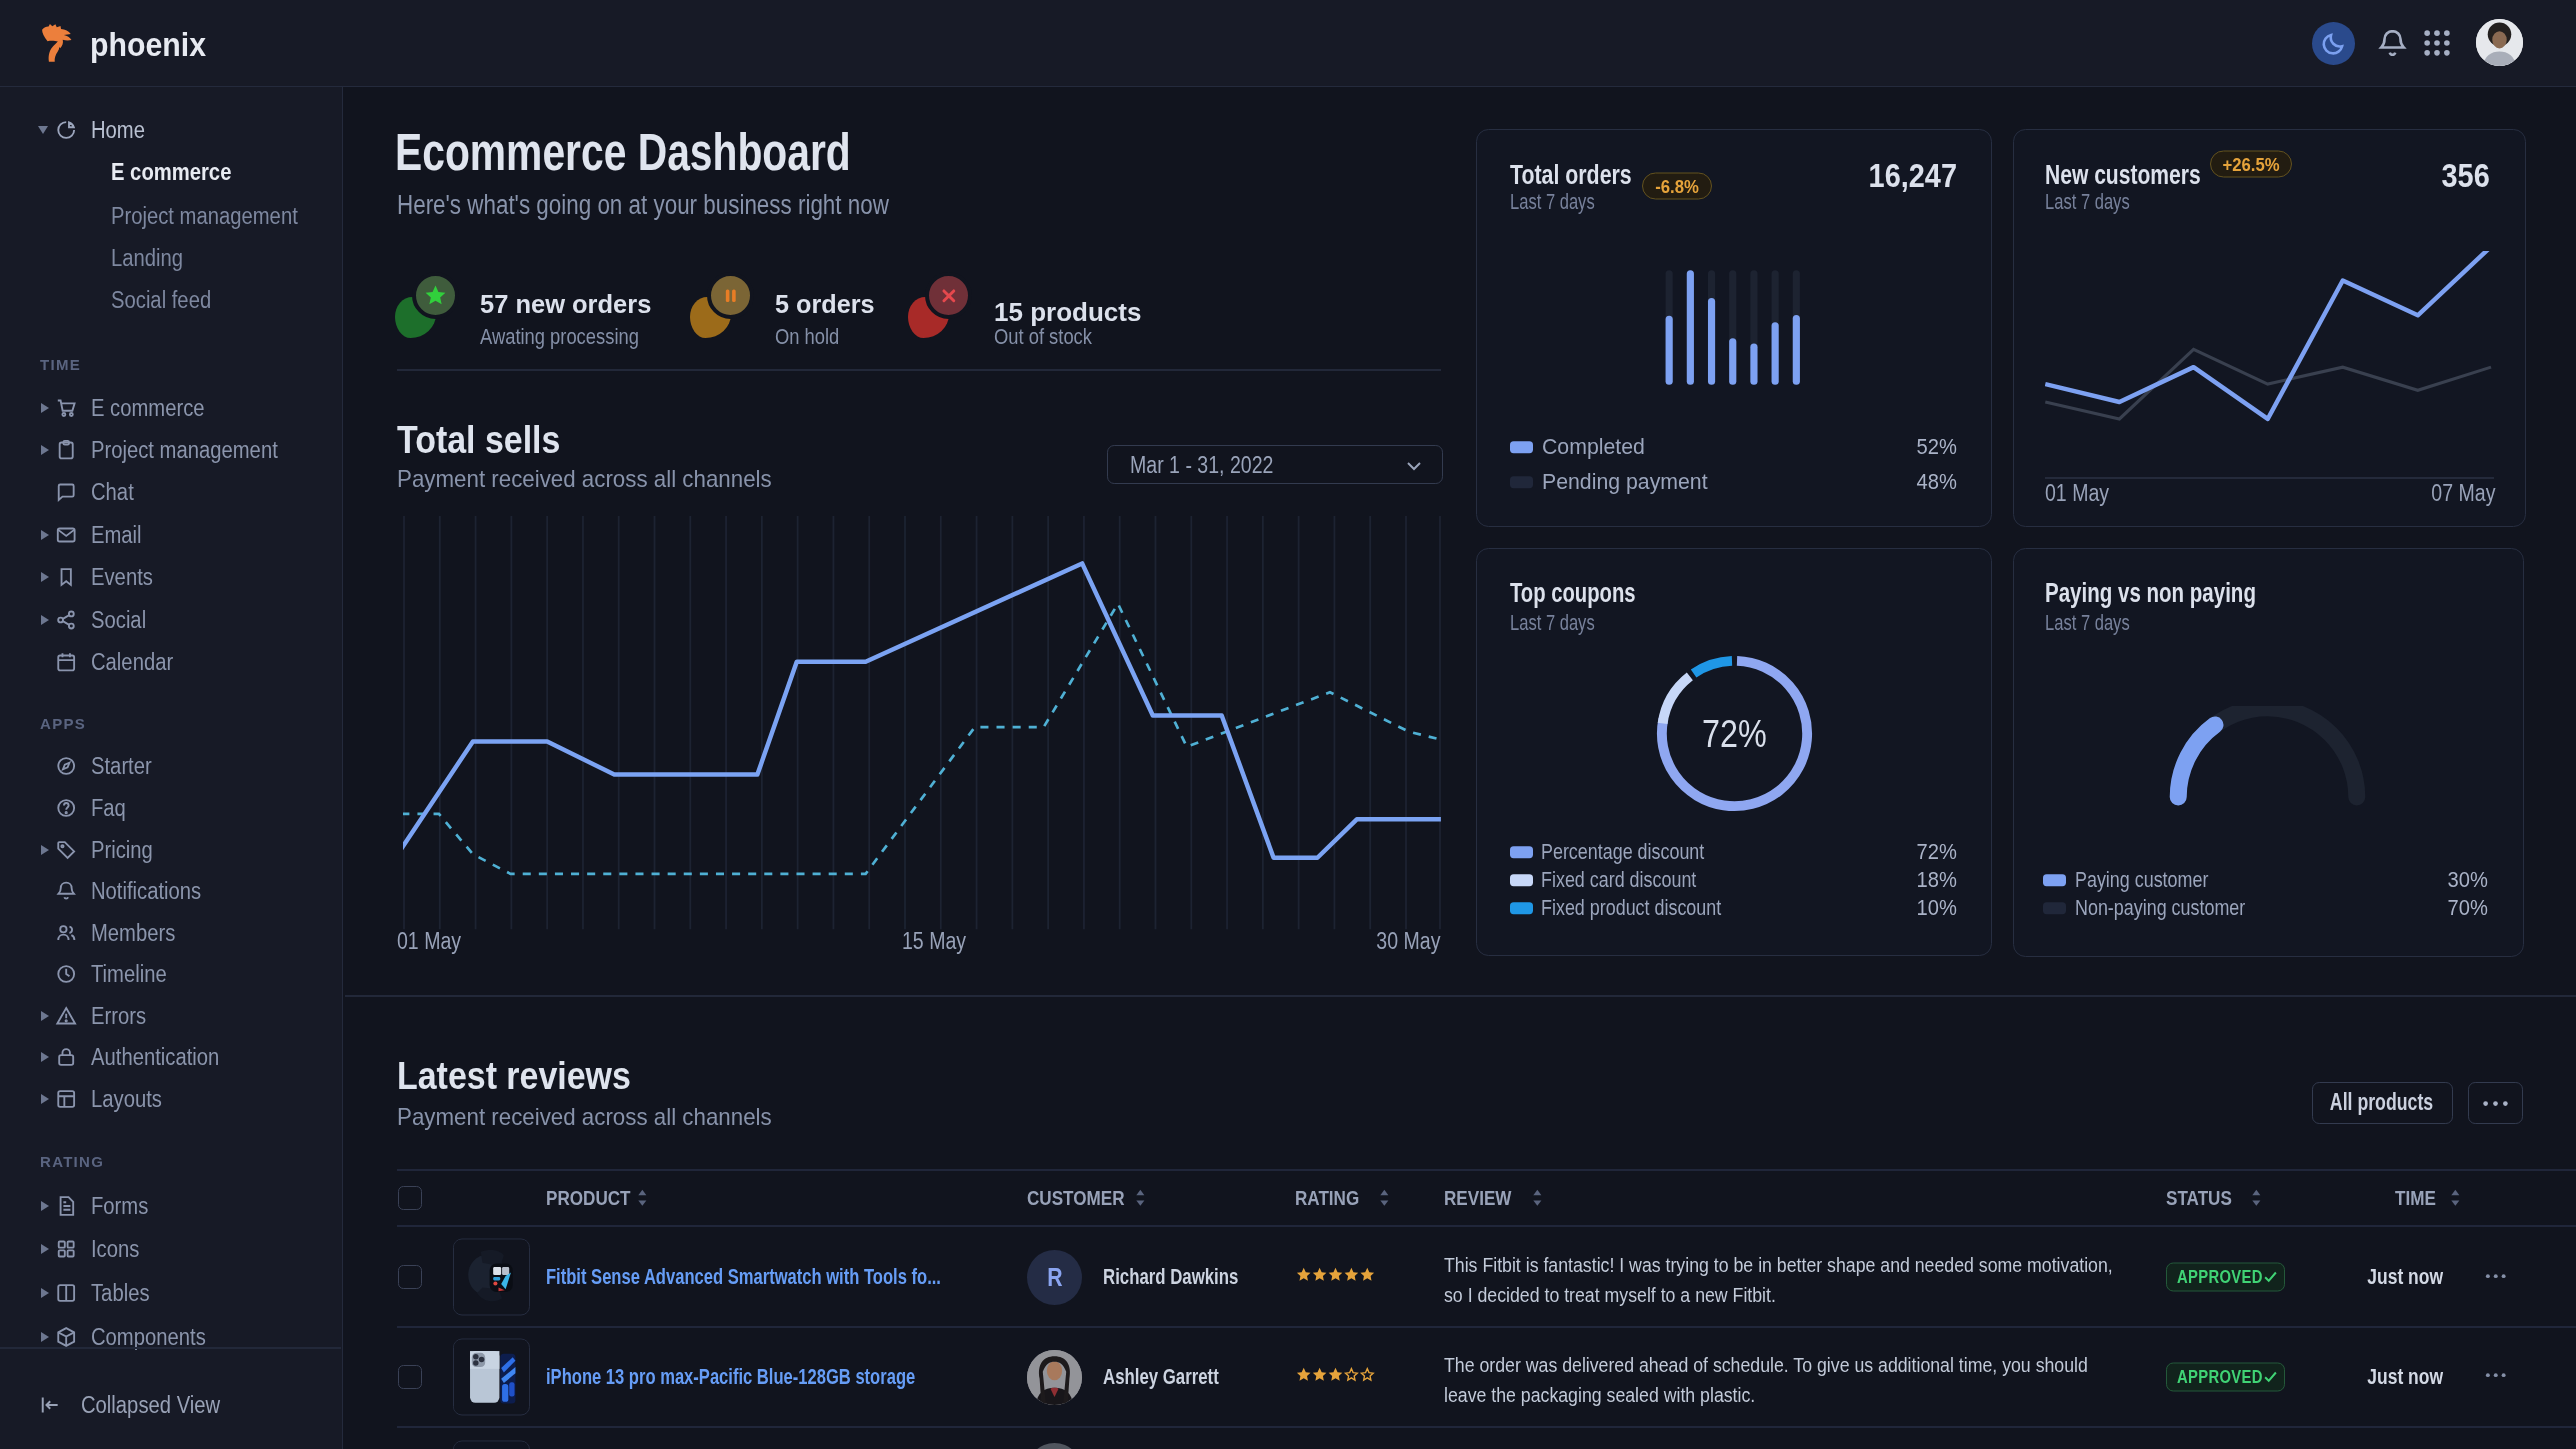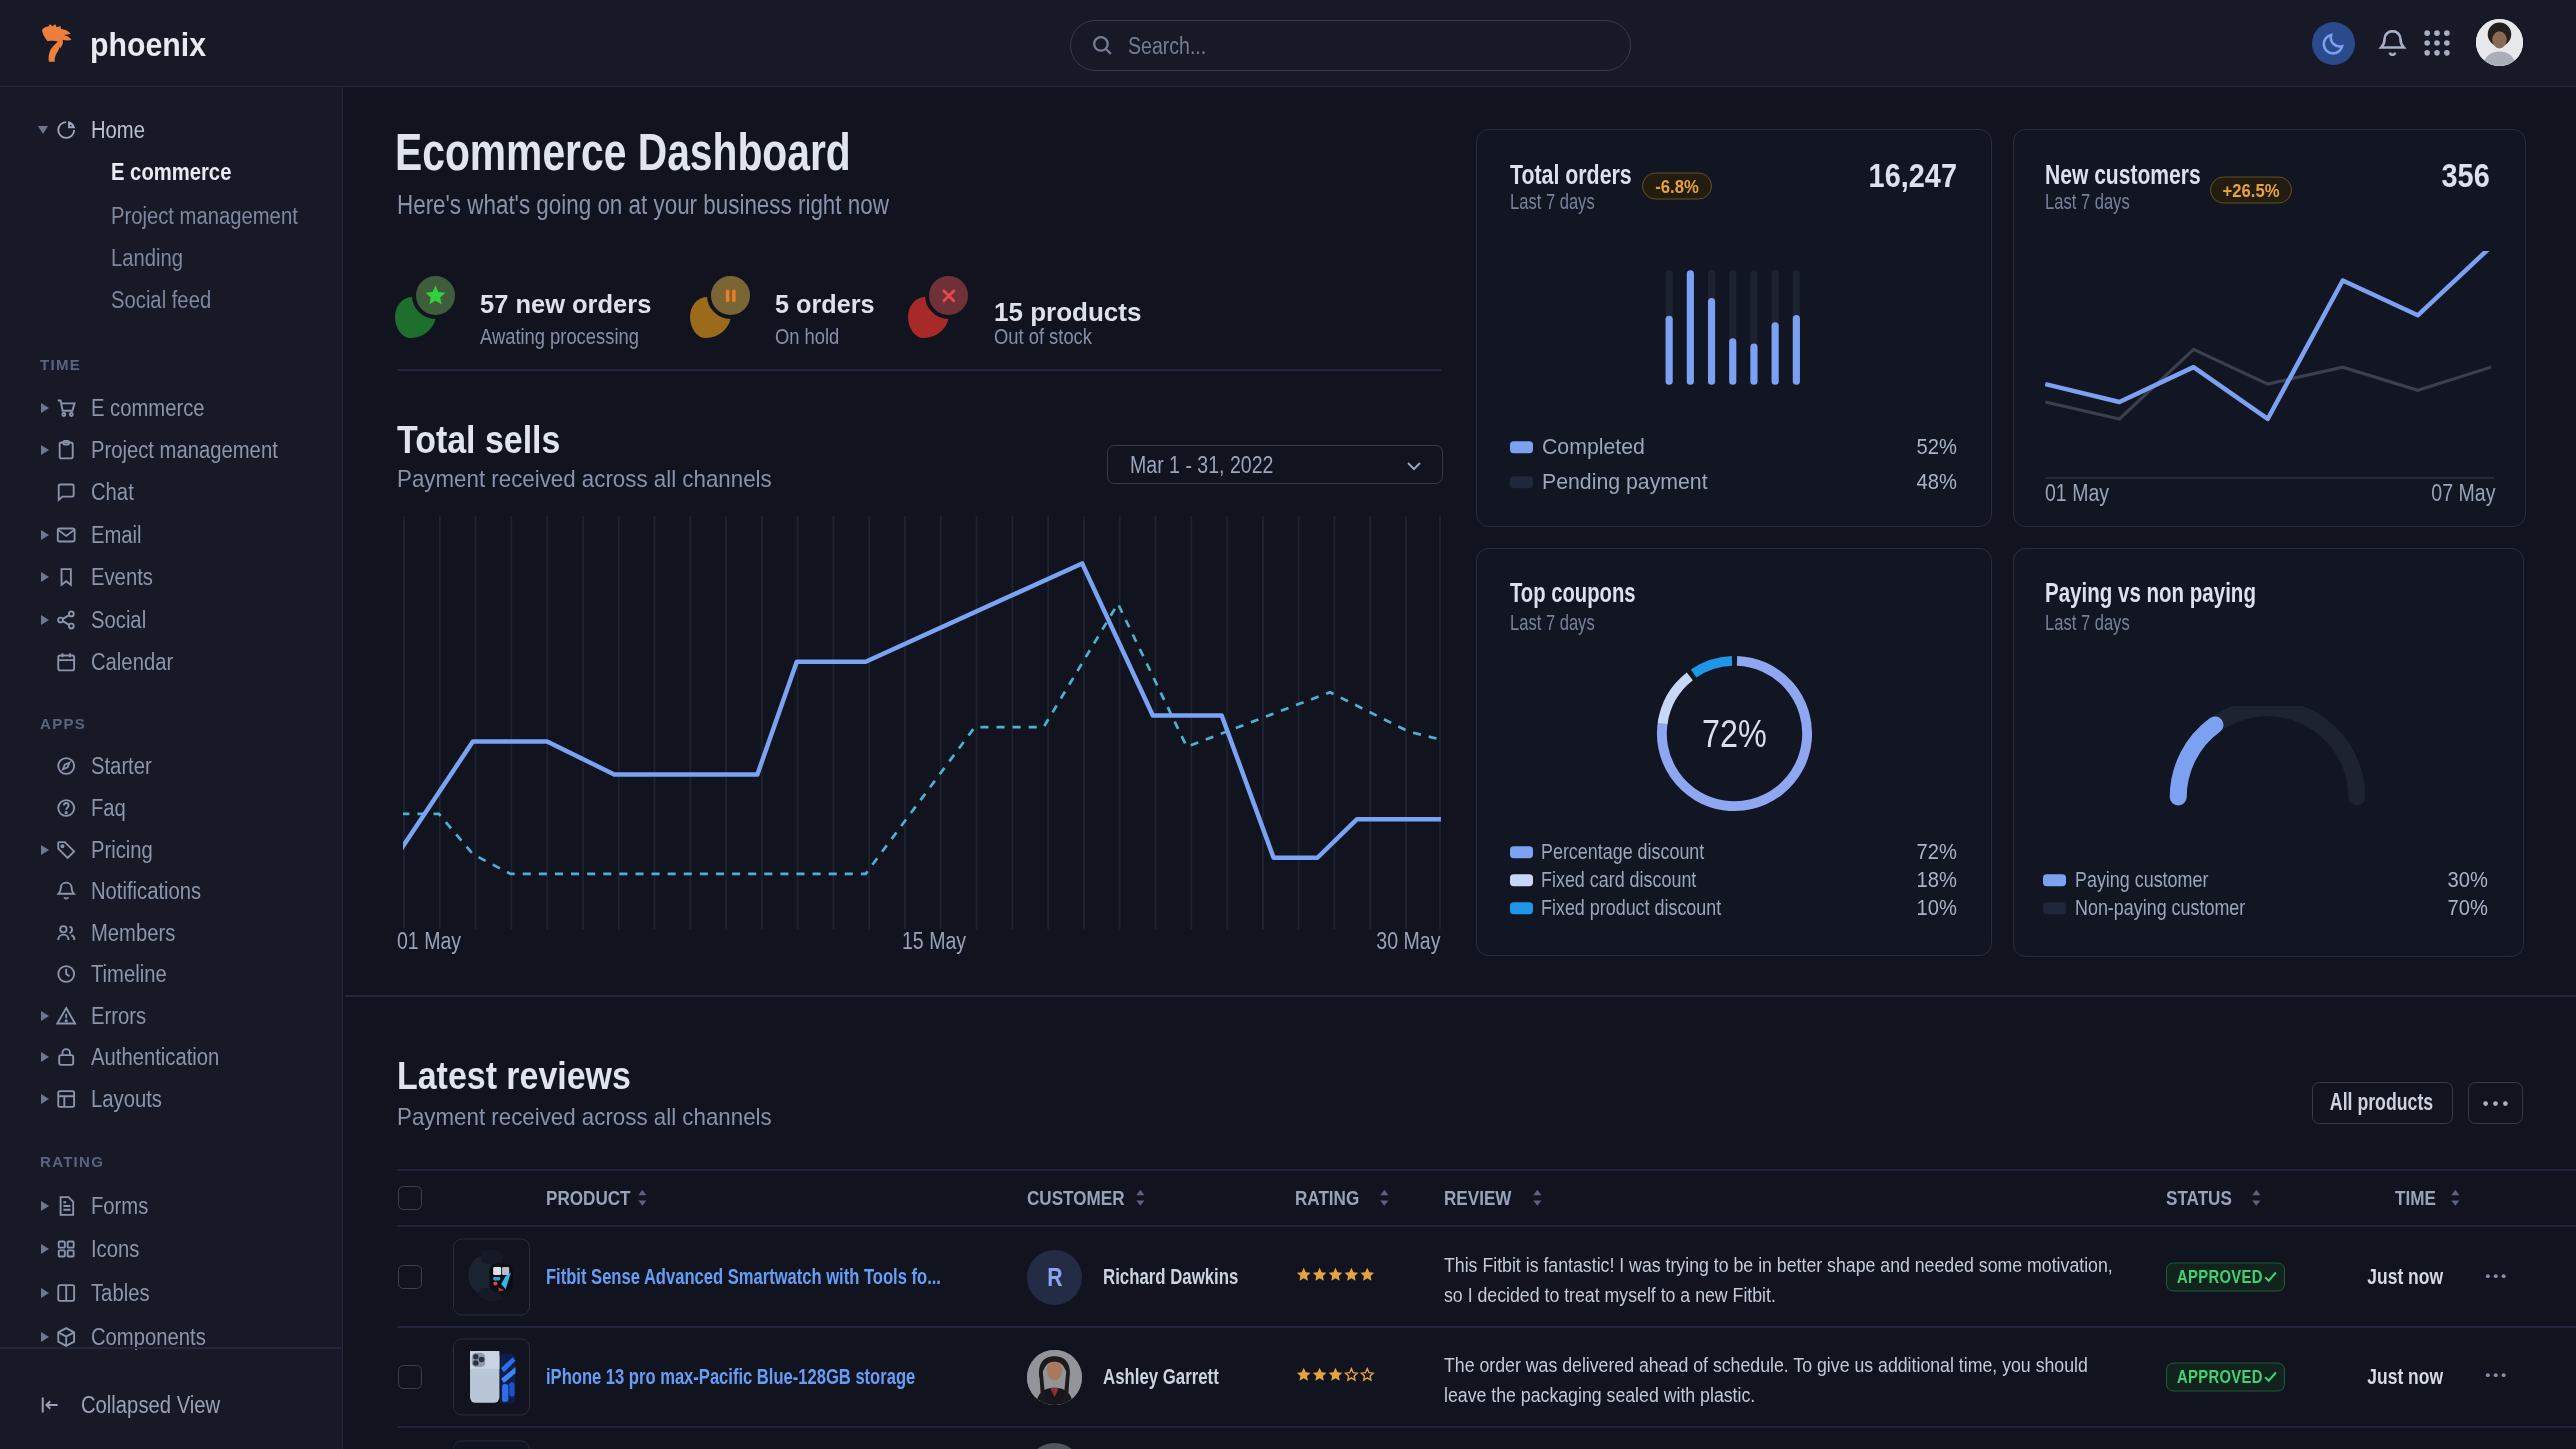--- a/index.html
+++ b/index.html
@@ -39,27 +39,20 @@
 </head>
 <body>
 <div id="page">
 
   <div id="hdr">
     <svg class="micon" style="left:39px; top:21.5px;" width="41" height="41" viewBox="0 0 24 24">
       <path d="M1.8 4.6 C3 3.2 4.4 2.6 5.6 2.7 L6.4 1.1 L7.8 2.5 L9.6 1.3 L10.4 3 L12.6 2.4 L12.9 4.1 C15.3 4.2 17.4 5.3 18.6 7 L14.6 7.6 C16.4 8 18.2 9 19 10.6 C17.2 11 15.4 10.9 13.9 10.4 C14.3 12.1 13.8 13.9 12.4 15.3 C11.3 14.2 10.8 12.8 11 11.4 C9.4 10.9 6.8 10.8 5 11.2 C2.9 8.7 1.8 6.4 1.8 4.6 Z" fill="#ec7f3c"></path>
       <path d="M11 11.4 C12.2 13.2 12.3 15.4 10.9 17.4 C9.7 19.1 9 21 9.2 23.2 L5.8 23.2 C5.2 19.5 6.3 16.2 8.4 14.1 C9.3 13.2 10.2 12.2 11 11.4 Z" fill="#ec7f3c"></path>
     </svg>
     <div class="ty" style="left:90px; top:44px; font-size:34px; font-weight:700; color:#e7eaf1; --sx:.89;">phoenix</div>
-    <div id="srch">
-      <svg class="micon" style="left:19px; top:12.5px;" width="25" height="25" viewBox="0 0 24 24" fill="none" stroke="#737d94" stroke-width="2.2">
-          <circle cx="10.5" cy="10.5" r="6.5"></circle>
-          <path d="M15.3 15.3 L20 20"></path>
-        </svg>
-      <div class="ty" style="left:57px; top:25px; font-size:23px; color:#737d94; --sx:.85;">Search...</div>
-    </div>
     <div id="moonbtn">
       <svg class="micon" style="left:9px; top:8px;" width="26" height="27" viewBox="0 0 24 24" fill="none" stroke="#7ba0f0" stroke-width="2.4">
           <path d="M19.5 14.5 A8.4 8.4 0 0 1 9.3 4.1 A8.6 8.6 0 1 0 19.5 14.5 Z"></path>
         </svg>
     </div>
     <svg class="micon" style="left:2376px; top:26px;" width="33" height="35" viewBox="0 0 24 24" fill="none" stroke="#a6afc4" stroke-width="1.9">
         <path d="M12 3 C8.7 3 6.2 5.6 6.2 8.8 C6.2 12.6 4.6 14 3.8 14.9 L20.2 14.9 C19.4 14 17.8 12.6 17.8 8.8 C17.8 5.6 15.3 3 12 3 Z"></path>
         <path d="M10 18.6 C10.3 19.6 11 20.2 12 20.2 C13 20.2 13.7 19.6 14 18.6"></path>
       </svg>
     <svg class="micon" style="left:2421px; top:27px;" width="32" height="32" viewBox="0 0 24 24" fill="#a6afc4">
@@ -390,21 +383,21 @@
   </svg>
   <div class="lgsw" style="left:1510px; top:447px; background:#7da1f2;"></div>
   <div class="ty" style="left:1542px; top:447px; font-size:22.4px; color:#9ba5bc; --sx:.95;">Completed</div>
   <div class="tr" style="right:619px; top:447px; font-size:22.4px; color:#aab3c8; --sx:.9;">52%</div>
   <div class="lgsw" style="left:1510px; top:482px; background:#20273a;"></div>
   <div class="ty" style="left:1542px; top:482px; font-size:22.4px; color:#9ba5bc; --sx:.95;">Pending payment</div>
   <div class="tr" style="right:619px; top:482px; font-size:22.4px; color:#aab3c8; --sx:.9;">48%</div>
 
   <div class="card" style="left:2013px; top:129px; width:513px; height:398px;"></div>
   <div class="ty" style="left:2045px; top:175px; font-size:27px; font-weight:700; color:#dce1ec; --sx:.78;">New customers</div>
-  <div class="badge warn" style="left:2210px; top:190px; width:82px;">
+  <div class="badge warn" style="left:2210px; top:164px; width:82px;">
       <span>+26.5%</span>
     </div>
   <div class="tr" style="right:86px; top:175px; font-size:34px; font-weight:700; color:#dce1ec; --sx:.85;">356</div>
   <div class="ty" style="left:2045px; top:202px; font-size:21.5px; color:#77819b; --sx:.77;">Last 7 days</div>
   <svg class="abs" style="left:2045px; top:251px;" width="449" height="201" viewBox="0 0 502 225">
     <polyline points="0,169 83,188 166,110 249,149 333,130 417,156 499,130" fill="none" stroke="#39404f" stroke-width="3.5"></polyline>
     <polyline points="0,149 83,169 166,130 249,188 333,33 417,72 499,-5" fill="none" stroke="#7da1f2" stroke-width="5" stroke-linejoin="round"></polyline>
   </svg>
   <div style="position:absolute; left:2045px; top:477px; width:449px; height:1.8px; background:#242a3b;"></div>
   <div class="ty" style="left:2045px; top:493px; color:#98a2b8; font-size:23px; --sx:.85;">01 May</div>

